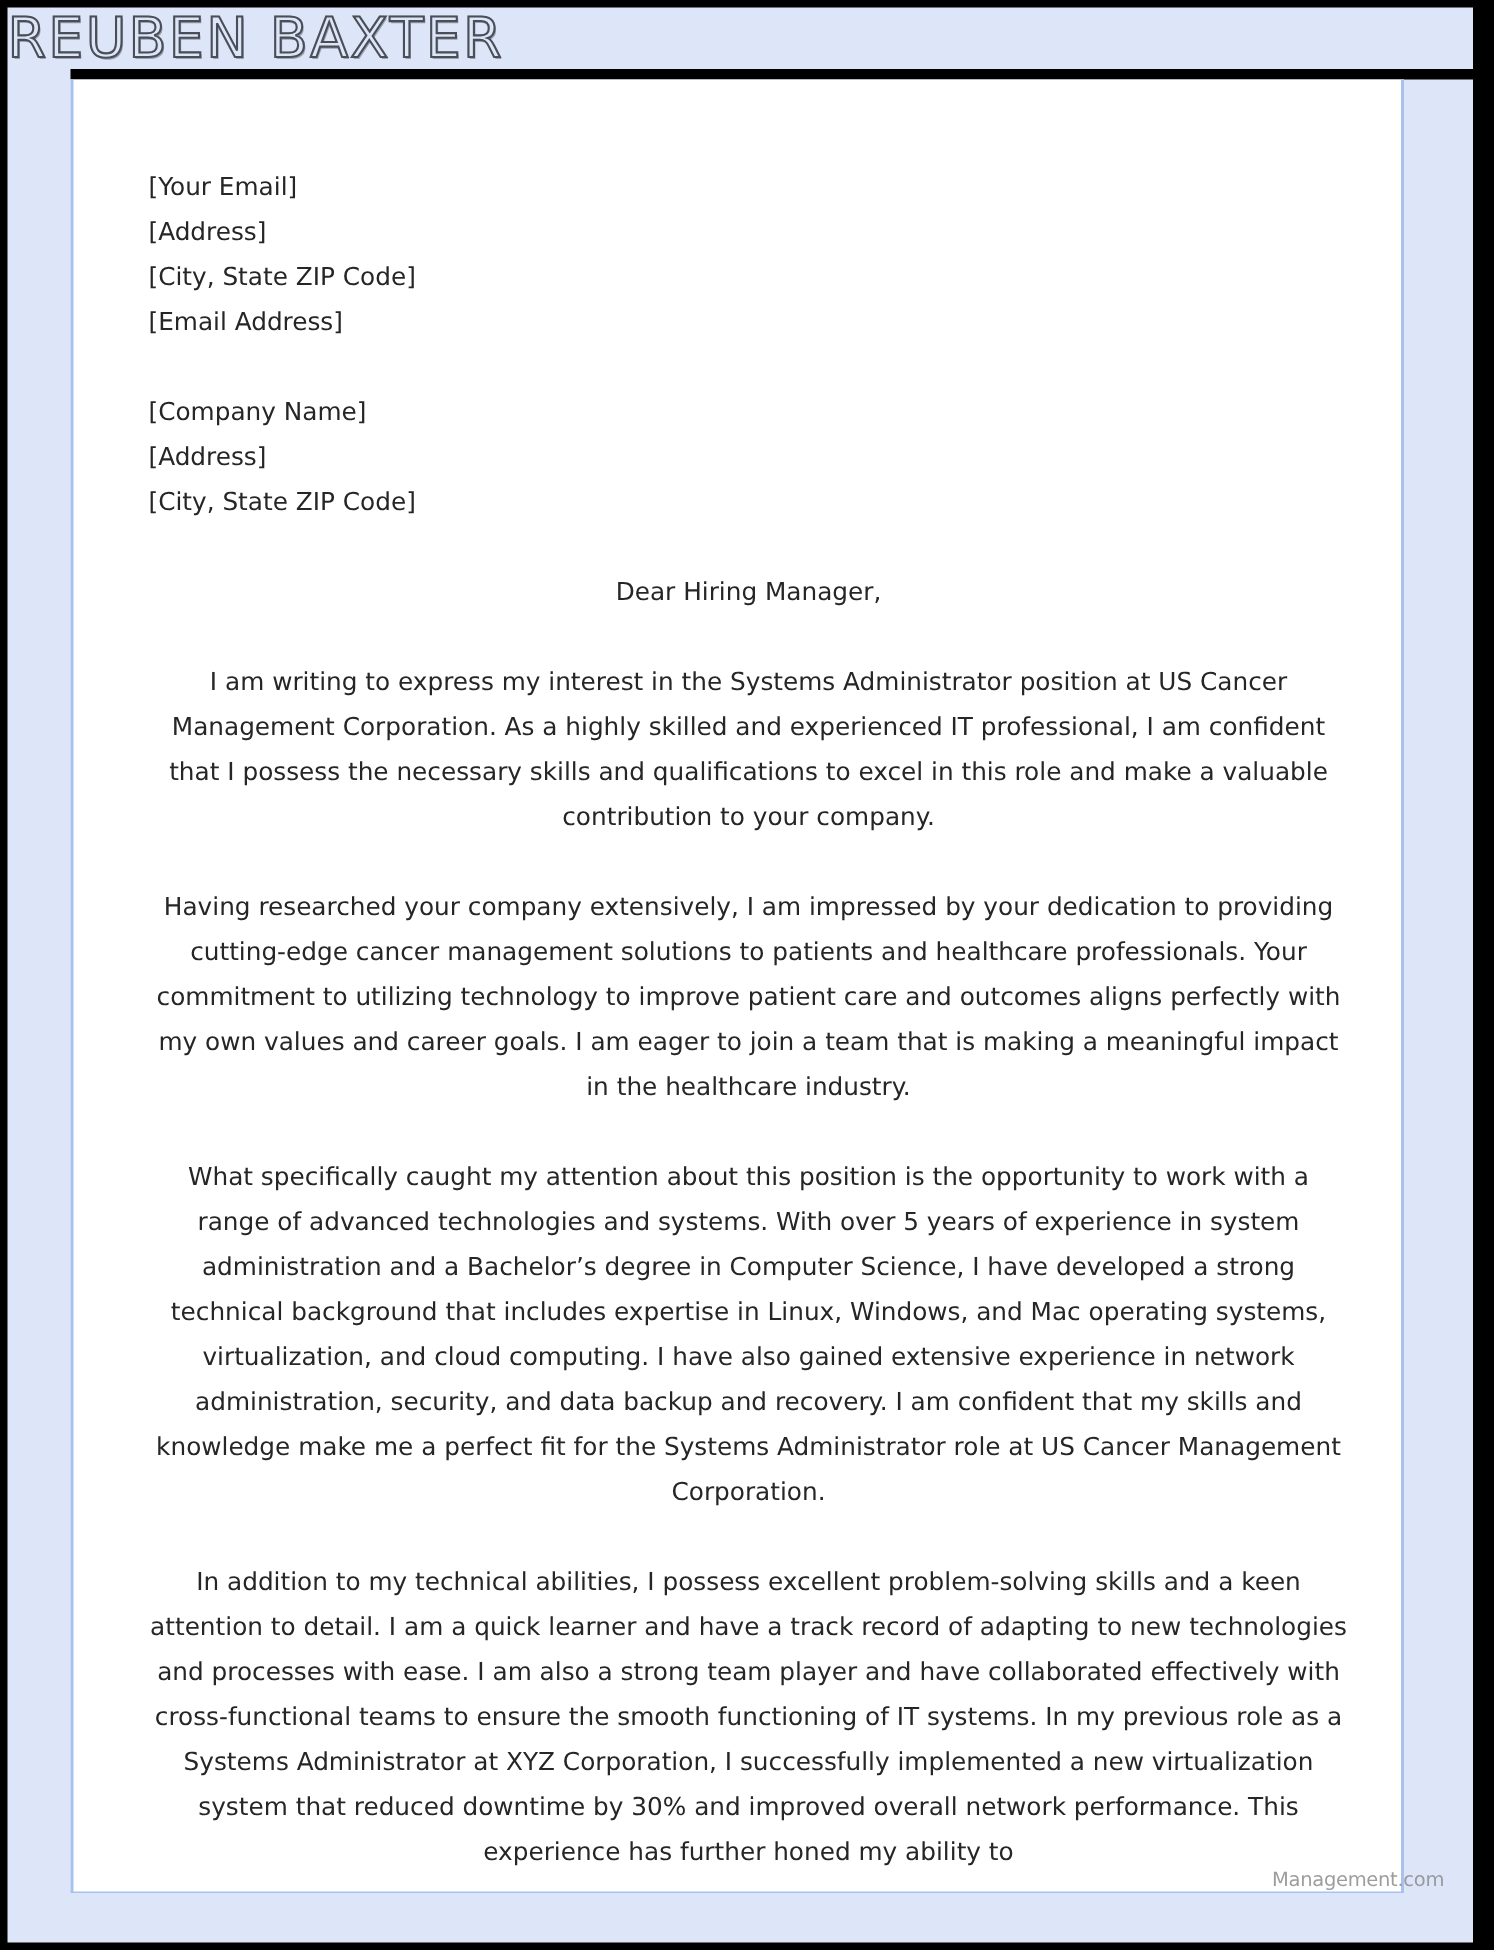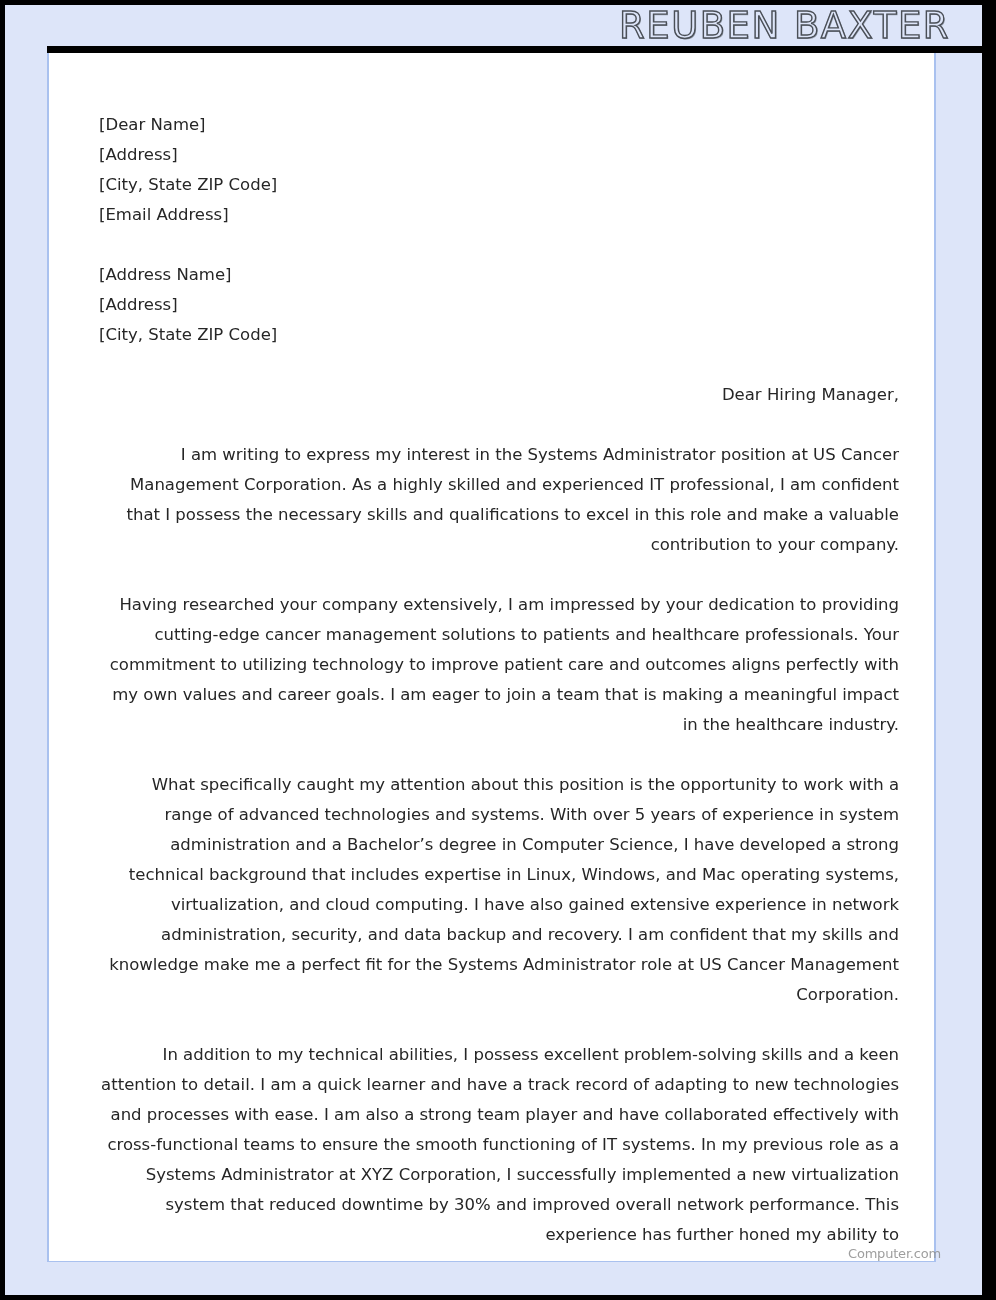--- a/index.html
+++ b/index.html
@@ -34,21 +34,20 @@
     background: #dde5f9;
     overflow: hidden;
   }
 
   
   .letterhead {
     position: absolute;
     left: 0; top: 0;
     width: 977px;
     height: 41px;
-    text-align: right;
     padding-right: 32px;
     box-sizing: border-box;
   }
   .letterhead-name {
     display: inline-block;
     font-family: "DejaVu Sans", sans-serif;
     font-size: 37px;
     font-weight: 400;
     letter-spacing: 1.5px;
     line-height: 41px;
@@ -99,21 +98,21 @@
   }
   .letter-body .block.addr {
     margin-bottom: 30px;
   }
   .letter-body .line {
     display: block;
     white-space: nowrap;
   }
   .letter-body p {
     margin: 0 0 30px 0;
-    text-align: right;
+    text-align: center;
   }
   .spacer-top { height: 57px; }
 
   
   .watermark {
     position: absolute;
     left: 843px;
     top: 1241px;
     font-family: "DejaVu Sans", sans-serif;
     font-size: 13px;
@@ -136,37 +135,37 @@
 
     <div class="head-rule"></div>
 
     <div class="sheet"></div>
 
     <div class="letter-body">
 
       <div class="spacer-top"></div>
 
       <div class="block addr">
-        <span class="line">[Dear Name]</span>
+        <span class="line">[Your Email]</span>
         <span class="line">[Address]</span>
         <span class="line">[City, State ZIP Code]</span>
         <span class="line">[Email Address]</span>
       </div>
 
       <div class="block addr">
-        <span class="line">[Address Name]</span>
+        <span class="line">[Company Name]</span>
         <span class="line">[Address]</span>
         <span class="line">[City, State ZIP Code]</span>
       </div>
 
       <p>Dear Hiring Manager,</p>
 
       <p>I am writing to express my interest in the Systems Administrator position at US Cancer Management Corporation. As a highly skilled and experienced IT professional, I am confident that I possess the necessary skills and qualifications to excel in this role and make a valuable contribution to your company.</p>
       <p>Having researched your company extensively, I am impressed by your dedication to providing cutting-edge cancer management solutions to patients and healthcare professionals. Your commitment to utilizing technology to improve patient care and outcomes aligns perfectly with my own values and career goals. I am eager to join a team that is making a meaningful impact in the healthcare industry.</p>
       <p>What specifically caught my attention about this position is the opportunity to work with a range of advanced technologies and systems. With over 5 years of experience in system administration and a Bachelor’s degree in Computer Science, I have developed a strong technical background that includes expertise in Linux, Windows, and Mac operating systems, virtualization, and cloud computing. I have also gained extensive experience in network administration, security, and data backup and recovery. I am confident that my skills and knowledge make me a perfect fit for the Systems Administrator role at US Cancer Management Corporation.</p>
       <p>In addition to my technical abilities, I possess excellent problem-solving skills and a keen attention to detail. I am a quick learner and have a track record of adapting to new technologies and processes with ease. I am also a strong team player and have collaborated effectively with cross-functional teams to ensure the smooth functioning of IT systems. In my previous role as a Systems Administrator at XYZ Corporation, I successfully implemented a new virtualization system that reduced downtime by 30% and improved overall network performance. This experience has further honed my ability to</p>
 
     </div>
 
-    <div class="watermark">Computer.com</div>
+    <div class="watermark">Management.com</div>
 
   </div>
 </div>
 
 </body></html>

